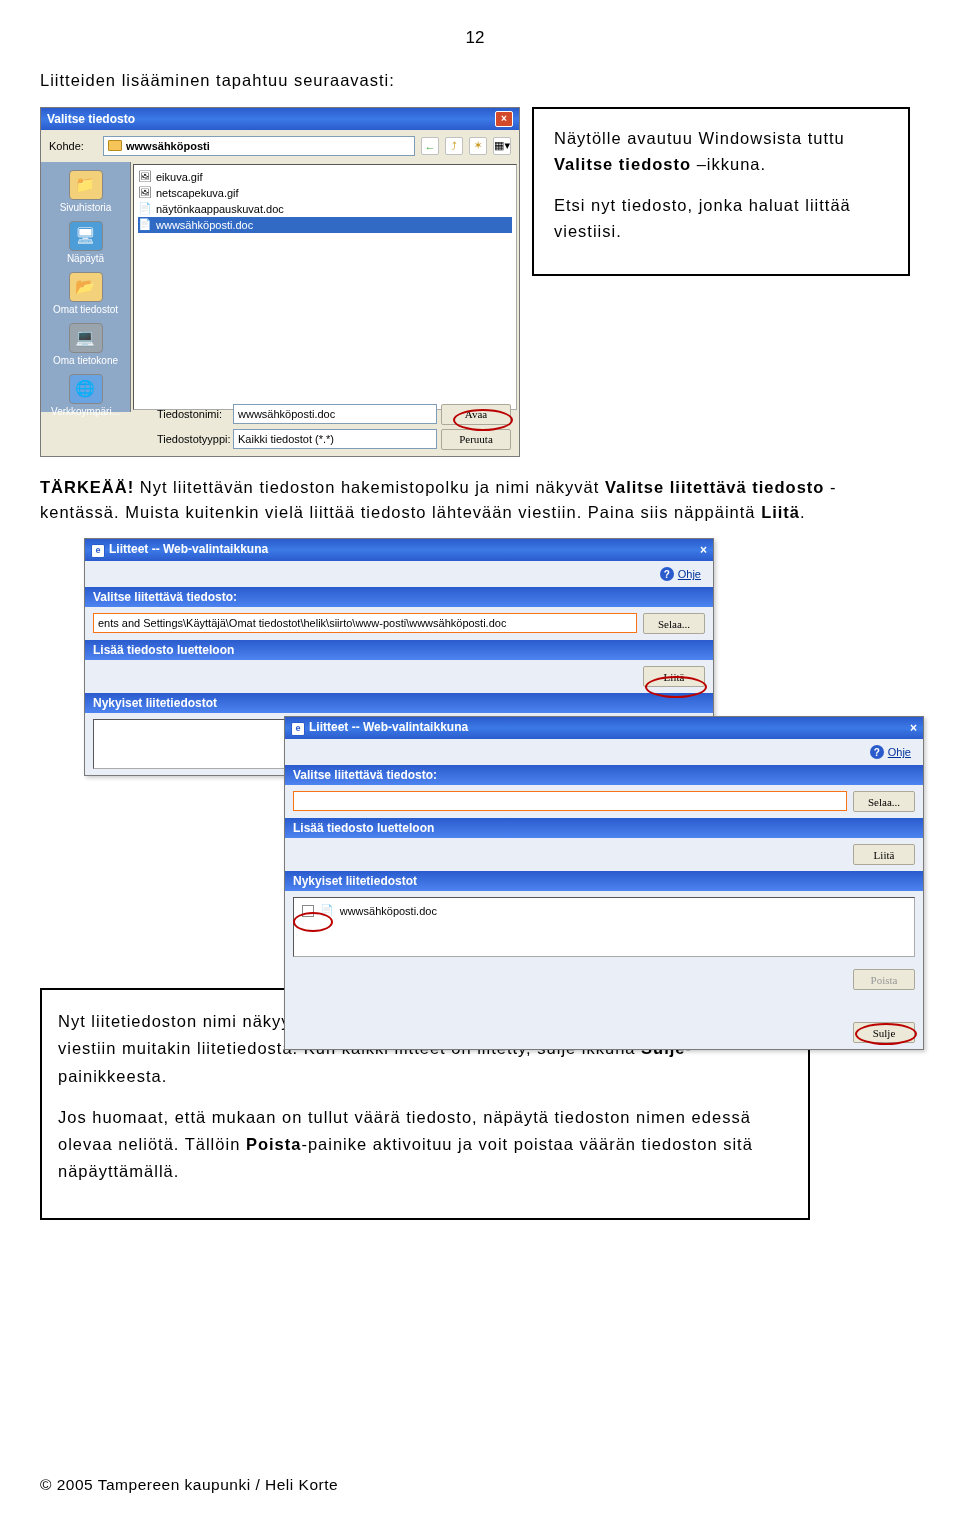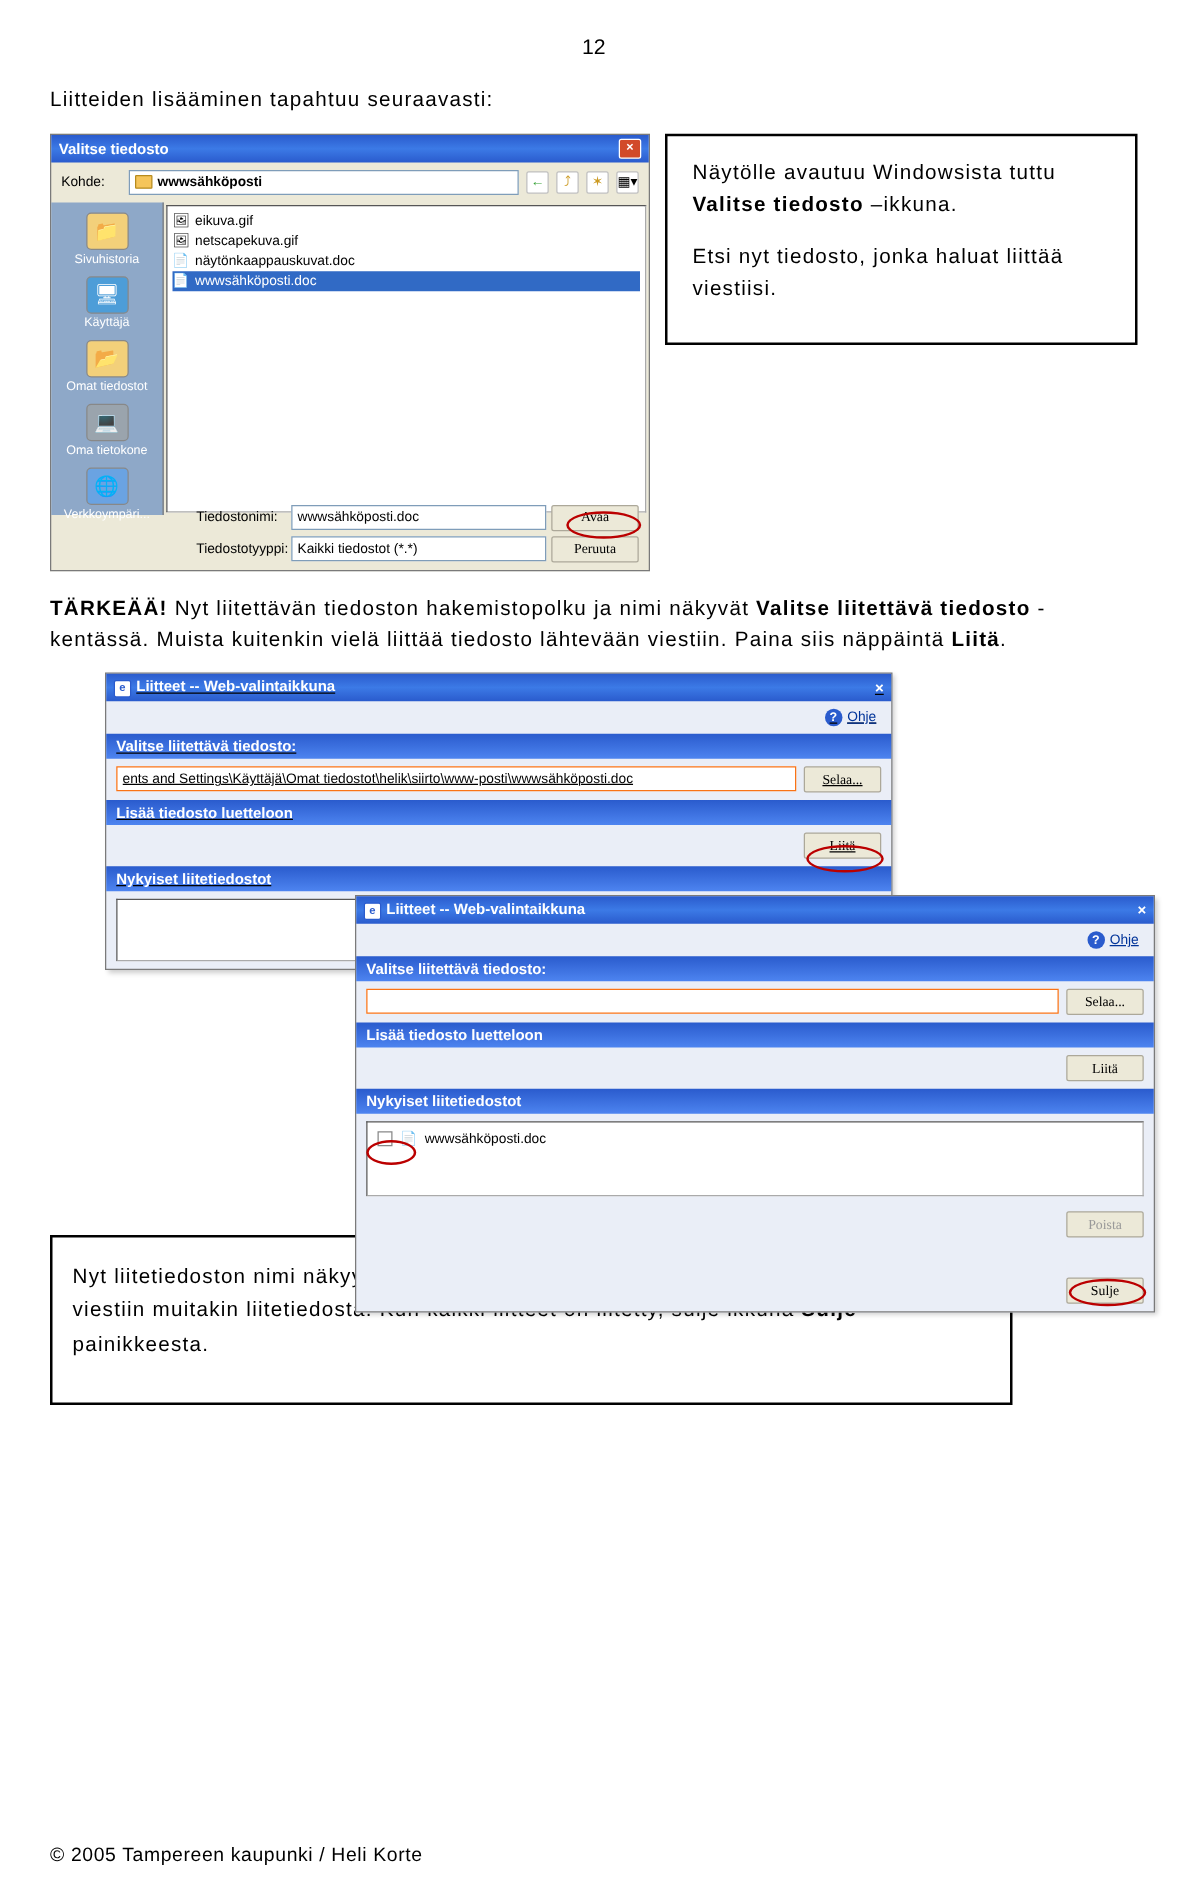--- a/index.html
+++ b/index.html
@@ -81,21 +81,21 @@
   }
 
   
   .infobox {
     flex:1; border:2px solid #000; padding:16px 20px;
     font-size:16.5px; line-height:1.6; letter-spacing:1px;
   }
   .infobox p{ margin-bottom:14px; }
 
   
-  .webdlg-wrap { position:relative; width: 630px; margin: 14px 0 0 44px; text-decoration: underline; }
+  .webdlg-wrap { position:relative; width: 630px; margin: 14px 0 0 44px; }
   .webdlg {
     width: 630px; background:#eaeef7; border:1px solid #7a7a7a;
     font-family: Tahoma, sans-serif; font-size:11px; position:relative;
     box-shadow:2px 2px 4px rgba(0,0,0,.2);
   }
   .webdlg .ttl {
     height:22px; background:linear-gradient(#2a5bcd,#3c7ae6 50%,#2a5bcd);
     color:#fff;font-weight:bold;padding:3px 6px;font-size:12px;
     display:flex;justify-content:space-between;align-items:center;
   }
@@ -164,21 +164,21 @@
       <span class="toolbar-icn" style="font-size:11px;">▦▾</span>
     </div>
     <div class="body">
       <div class="places">
         <div class="place">
           <div class="picn" style="background:#f3d07a;">📁</div>
           <span>Sivuhistoria</span>
         </div>
         <div class="place">
           <div class="picn" style="background:#4d9dd8;">🖥</div>
-          <span>Käyttäjä</span>
+          <span>Näpäytä</span>
         </div>
         <div class="place">
           <div class="picn" style="background:#f3d07a;">📂</div>
           <span>Omat tiedostot</span>
         </div>
         <div class="place">
           <div class="picn" style="background:#9aa4ad;">💻</div>
           <span>Oma tietokone</span>
         </div>
         <div class="place">
@@ -289,15 +289,18 @@
     <div class="oval" style="bottom:4px; right:6px; width:62px;"></div>
   </div>
 </div>
 
 <div style="height:60px;"></div>
 
 <div class="infobox2">
   <p>
     <span>Nyt liitetiedoston nimi näkyy </span><span class="bold">Nykyiset liitetiedostot</span><span> -otsikon alla. Voit halutessasi liittää viestiin muitakin liitetiedosta. Kun kaikki liitteet on liitetty, sulje ikkuna </span><span class="bold">Sulje</span><span>-painikkeesta.</span>
   </p>
+  <p>
+    <span>Jos huomaat, että mukaan on tullut väärä tiedosto, näpäytä tiedoston nimen edessä olevaa neliötä. Tällöin </span><span class="bold">Poista</span><span>-painike aktivoituu ja voit poistaa väärän tiedoston sitä näpäyttämällä.</span>
+  </p>
 </div>
 
 <div class="copyright">© 2005 Tampereen kaupunki / Heli Korte</div>
 
 </body></html>

